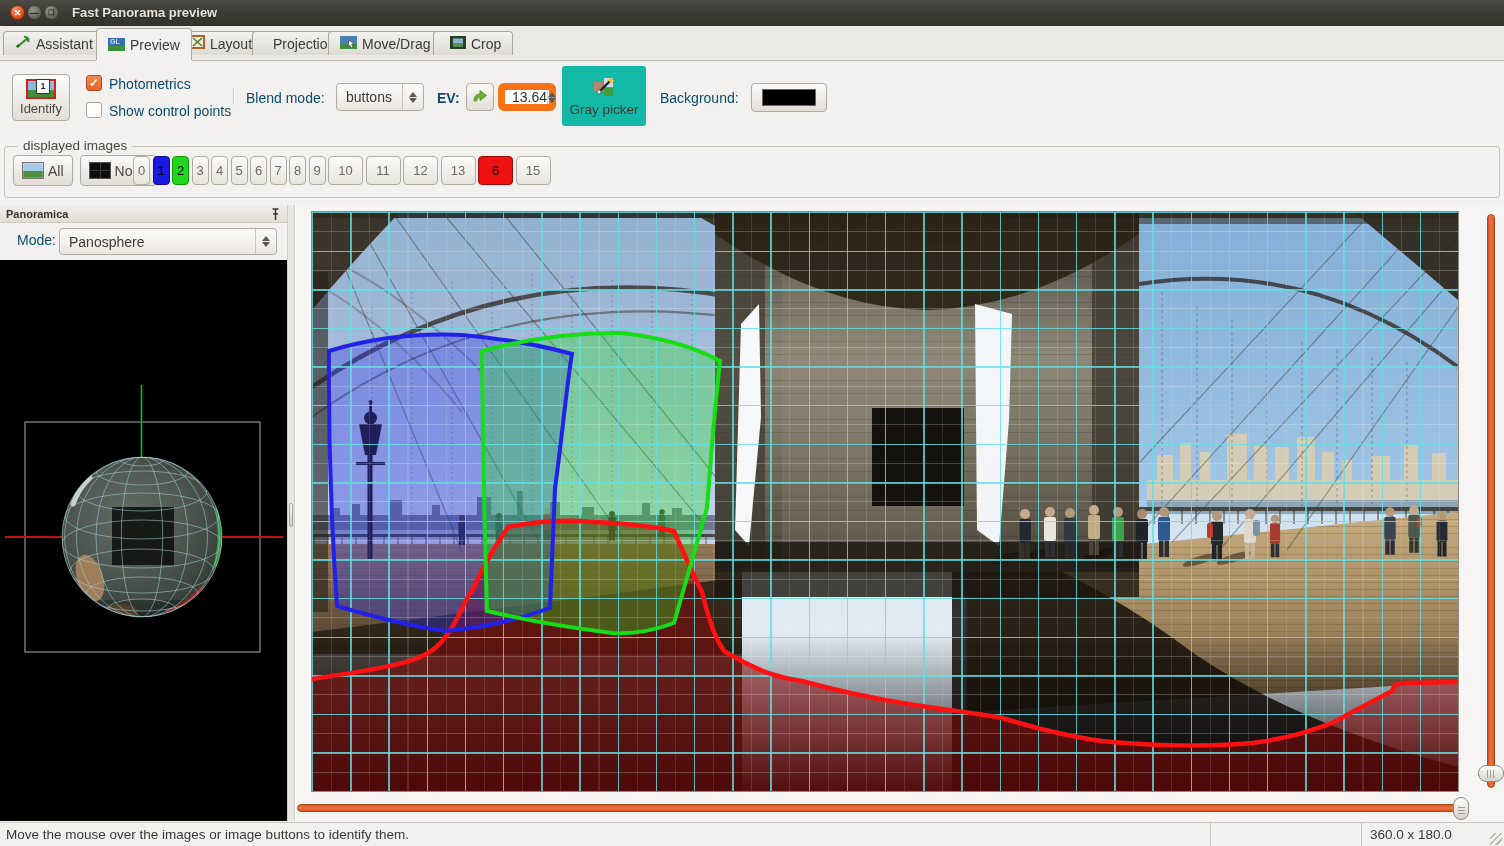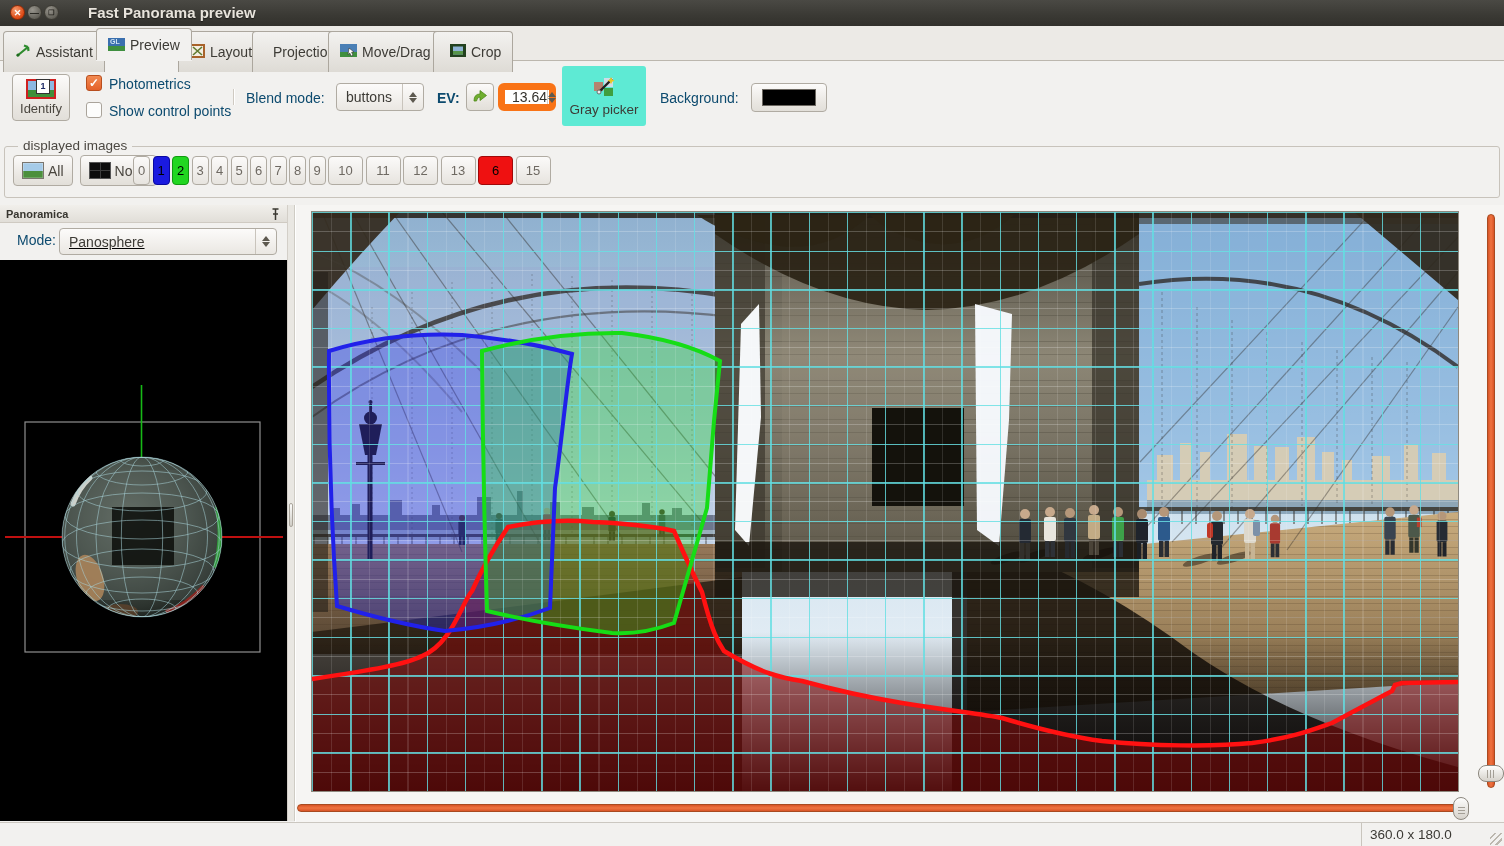--- a/index.html
+++ b/index.html
@@ -11,26 +11,26 @@
   
   .titlebar{left:0;top:0;width:1504px;height:26px;
     background:linear-gradient(#4a4944,#3a3934 60%,#32312c);border-bottom:1px solid #23221e;}
   .winbtn{position:absolute;top:5px;width:15px;height:15px;border-radius:50%;
     font-size:9px;line-height:14px;text-align:center;box-sizing:border-box;cursor:pointer;}
   .winbtn.close{left:10px;background:radial-gradient(circle at 35% 30%,#f49a6d,#dd4814 70%);
     border:1px solid #8e2a07;color:#fff;font-weight:bold;}
   .winbtn.min,.winbtn.max{background:radial-gradient(circle at 35% 30%,#98958d,#5f5d55 75%);
     border:1px solid #3c3a33;color:#24231e;font-weight:bold;}
   .winbtn.min{left:27px;} .winbtn.max{left:44px;font-size:7px;}
-  .wtitle{left:88px;top:0;height:36px;line-height:26px;color:#e8e4dc;font-size:15px;font-weight:bold;
+  .wtitle{left:72px;top:0;height:36px;line-height:26px;color:#e8e4dc;font-size:13px;font-weight:bold;
     text-shadow:0 1px 1px rgba(0,0,0,.5);}
 
   
   .tabbar{left:0;top:26px;width:1504px;height:34px;border-bottom:1px solid #bcb7ae;background:#eceae6;}
-  .tab{position:absolute;top:5px;height:41px;box-sizing:border-box;border:1px solid #aca79e;
+  .tab{position:absolute;top:5px;height:24px;box-sizing:border-box;border:1px solid #aca79e;
     border-bottom:none;border-radius:4px 4px 0 0;background:linear-gradient(#f3f2f0,#dedbd5);
     display:flex;align-items:center;padding:0 11px;gap:5px;font-size:14px;color:#3d3b36;cursor:pointer;}
   .tab.active{top:2px;height:32px;background:#f2f1ef;z-index:3;box-shadow:0 1px 0 #f2f1ef;}
   .ticon{display:inline-block;flex:none;}
 
   
   .btn{box-sizing:border-box;border:1px solid #b0aba2;border-radius:4px;
     background:linear-gradient(#fcfbfa,#e9e6e1 70%,#e2dfd9);color:#4a463f;cursor:pointer;}
   .combo{box-sizing:border-box;border:1px solid #b0aba2;border-radius:4px;
     background:linear-gradient(#fcfbfa,#eae7e2);display:flex;align-items:center;cursor:pointer;}
@@ -51,21 +51,21 @@
   .cb.off{background:#fdfdfc;border:1px solid #aaa49b;}
   .vsep{position:absolute;width:1px;height:16px;background:#cfcac2;border-right:1px solid #fff;}
 
   
   .identify{left:12px;top:74px;width:58px;height:47px;display:flex;flex-direction:column;
     align-items:center;justify-content:center;gap:2px;font-size:13px;}
   .id-ico{position:relative;width:30px;height:20px;border:2px solid #cf2020;box-sizing:border-box;
     background:linear-gradient(#8db8e2 55%,#3f8f3a 55%);}
   .id-badge{position:absolute;left:8px;top:-2px;width:12px;height:13px;background:#fff;
     border:1px solid #333;font-size:9px;font-weight:bold;color:#1d2a66;text-align:center;line-height:12px;}
-  .graypicker{left:562px;top:66px;width:84px;height:60px;background:#5eead4;display:flex;
+  .graypicker{left:562px;top:66px;width:84px;height:60px;background:#14b8a6;display:flex;
     flex-direction:column;align-items:center;justify-content:center;gap:3px;font-size:13.5px;
     color:#3d3b36;cursor:pointer;border-radius:3px;}
   .bgswatch{width:52px;height:15px;border:1px solid #6b6760;margin:0 auto;}
 
   
   .frame{left:4px;top:146px;width:1494px;height:50px;border:1px solid #c8c3bb;border-radius:3px;}
   .legend{left:18px;top:138px;padding:0 5px;background:#f2f1ef;font-size:13.5px;color:#4c4842;}
   .imgtools{left:13px;top:155px;display:flex;gap:7px;}
   .tinybtn{height:31px;display:flex;align-items:center;gap:4px;padding:0 8px;font-size:14px;}
   .allico{width:20px;height:15px;background:linear-gradient(#a5cbe8 55%,#4c8f3c 55%);
@@ -277,21 +277,21 @@
   <div class="abs lp-head">
     <span>Panoramica</span>
     <span class="pin">
       <svg width="9" height="13" viewBox="0 0 9 13">
           <path d="M1.5 1 h6 M4.5 1 v5 M2 6 h5 M4.5 6 v6" stroke="#3a3831" stroke-width="1.5" fill="none"></path>
         </svg>
     </span>
   </div>
   <div class="abs lp-mode">
     <span class="label">Mode:</span>
-    <div class="combo" style="position:absolute;left:59px;top:5px;width:218px;height:27px;text-decoration:underline;">
+    <div class="combo" style="position:absolute;left:59px;top:5px;width:218px;height:27px;">
       <span class="cval">Panosphere</span>
       <span class="carrows">
           <span class="tri-u"></span>
           <span class="tri-d"></span>
         </span>
     </div>
   </div>
 
   <div class="abs lp-canvas">
     <svg width="287" height="561" viewBox="0 0 287 561">
@@ -661,18 +661,19 @@
       </svg>
     </div>
 
     <div class="vtrack"></div>
     <div class="vhandle"></div>
     <div class="htrack"></div>
     <div class="hhandle"></div>
   </div>
 
   <div class="abs statusbar">
+    <div class="scell" style="left:0;width:1211px;padding-left:6px;">Move the mouse over the images or image buttons to identify them.</div>
     <div class="scell" style="left:1211px;width:151px;"></div>
     <div class="scell" style="left:1362px;width:142px;border-right:none;padding-left:8px;">360.0 x 180.0</div>
     <div class="grip"></div>
   </div>
 
 </div>
 
 </body></html>

